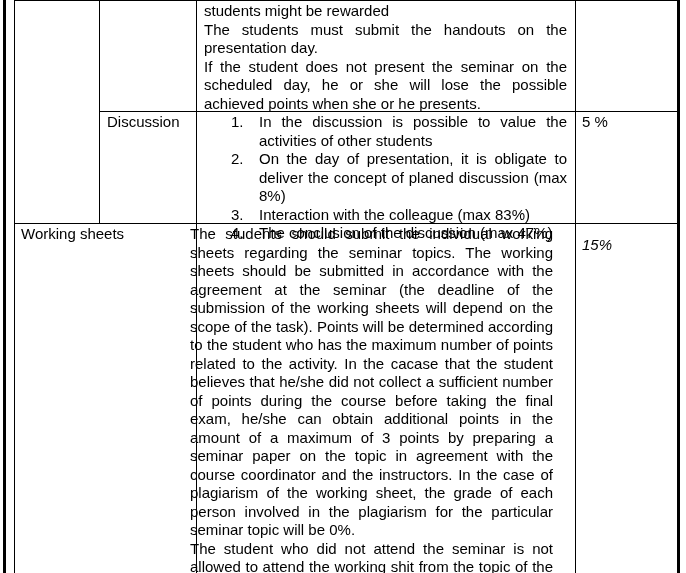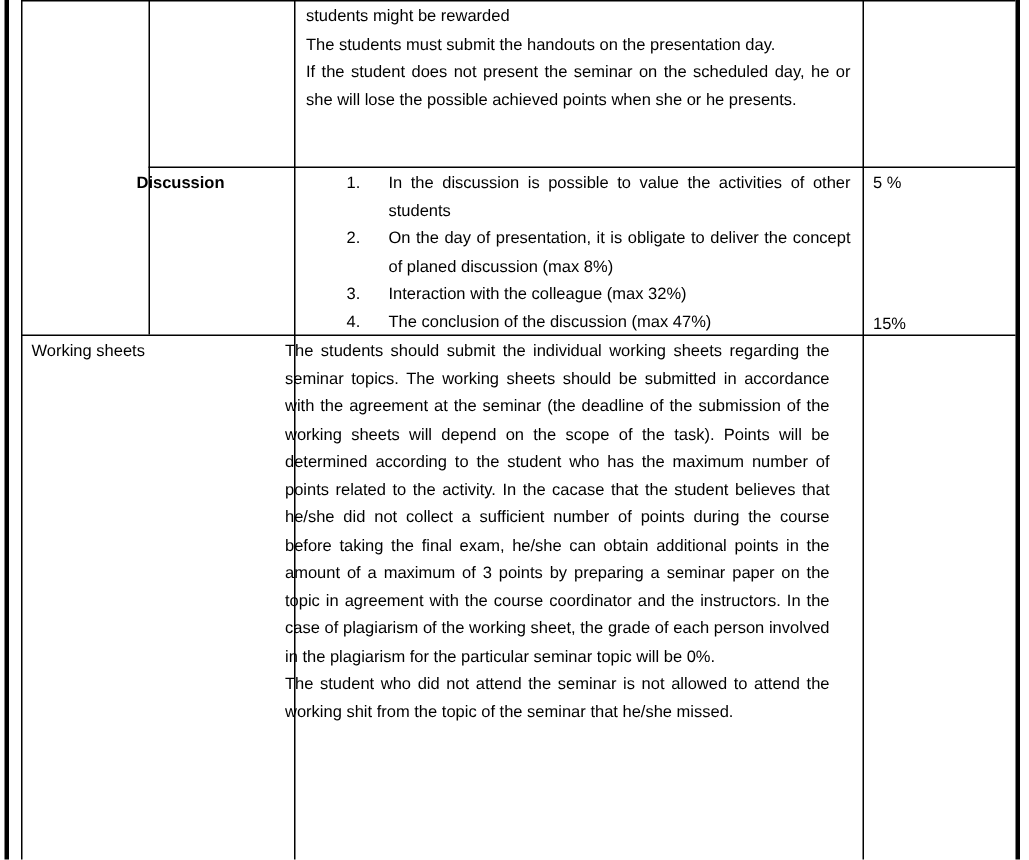--- a/index.html
+++ b/index.html
@@ -3,21 +3,21 @@
 <meta charset="utf-8">
 <style>
   html, body { margin:0; padding:0; background:#ffffff; }
   body { width:686px; height:573px; overflow:hidden; position:relative;
          font-family:"Liberation Sans", sans-serif; color:#000; }
   .page-border-left { position:absolute; left:3px; top:0; width:3px; height:573px; background:#000; }
   .page-border-right { position:absolute; left:677px; top:0; width:3px; height:573px; background:#000; }
   .tbl { position:absolute; left:14px; top:0; width:663px; }
   .vline { position:absolute; top:0; width:1px; background:#000; }
   .hline { position:absolute; height:1px; background:#000; }
-  .cell { position:absolute; font-size:11px; line-height:18.5px; }
+  .cell { position:absolute; font-size:15px; line-height:18.5px; }
   .just { text-align:justify; text-align-last:left; }
   .para { margin:0; }
   ol.lst { margin:0; padding:0; list-style:none; }
   ol.lst li { position:relative; padding-left:55px; }
   ol.lst li .num { position:absolute; left:27px; top:0; }
 </style>
 </head>
 <body>
 
 <div class="page-border-left"></div>
@@ -32,30 +32,30 @@
   <div class="hline" style="left:0; top:0; width:663px;"></div>
   <div class="hline" style="left:85px; top:111px; width:578px;"></div>
   <div class="hline" style="left:0; top:223px; width:663px;"></div>
 
   <div class="cell just" style="left:190px; top:2px; width:363px;">
     <p class="para">students might be rewarded</p>
     <p class="para">The students must submit the handouts on the presentation day.</p>
     <p class="para">If the student does not present the seminar on the scheduled day, he or she will lose the possible achieved points when she or he presents.</p>
   </div>
 
-  <div class="cell" style="left:77px; top:113px; width:88px;font-weight:bold;">Discussion</div>
+  <div class="cell" style="left:93px; top:113px; width:88px;">Discussion</div>
   <div class="cell just" style="left:190px; top:113px; width:363px;">
     <ol class="lst">
       <li><span class="num">1.</span><span>In the discussion is possible to value the activities of other students</span></li>
       <li><span class="num">2.</span><span>On the day of presentation, it is obligate to deliver the concept of planed discussion (max 8%)</span></li>
-      <li><span class="num">3.</span><span>Interaction with the colleague (max 32%)</span></li>
+      <li><span class="num">3.</span><span>Interaction with the colleague (max 83%)</span></li>
       <li><span class="num">4.</span><span>The conclusion of the discussion (max 47%)</span></li>
     </ol>
   </div>
   <div class="cell" style="left:568px; top:113px; width:90px;">5 %</div>
 
   <div class="cell" style="left:7px; top:225px; width:170px;">Working sheets</div>
   <div class="cell just" style="left:176px; top:225px; width:363px;">
     <p class="para">The students should submit the individual working sheets regarding the seminar topics. The working sheets should be submitted in accordance with the agreement at the seminar (the deadline of the submission of the working sheets will depend on the scope of the task). Points will be determined according to the student who has the maximum number of points related to the activity. In the cacase that the student believes that he/she did not collect a sufficient number of points during the course before taking the final exam, he/she can obtain additional points in the amount of a maximum of 3 points by preparing a seminar paper on the topic in agreement with the course coordinator and the instructors. In the case of plagiarism of  the working sheet, the grade of each person involved in the plagiarism for the particular seminar topic will be 0%.</p>
     <p class="para">The student who did not attend the seminar is not allowed to attend the working shit from the topic of the seminar that he/she missed.</p>
   </div>
-  <div class="cell" style="left:568px; top:207px; width:90px;">15%</div>
+  <div class="cell" style="left:568px; top:236px; width:90px;font-style:italic;">15%</div>
 </div>
 
 </body></html>

